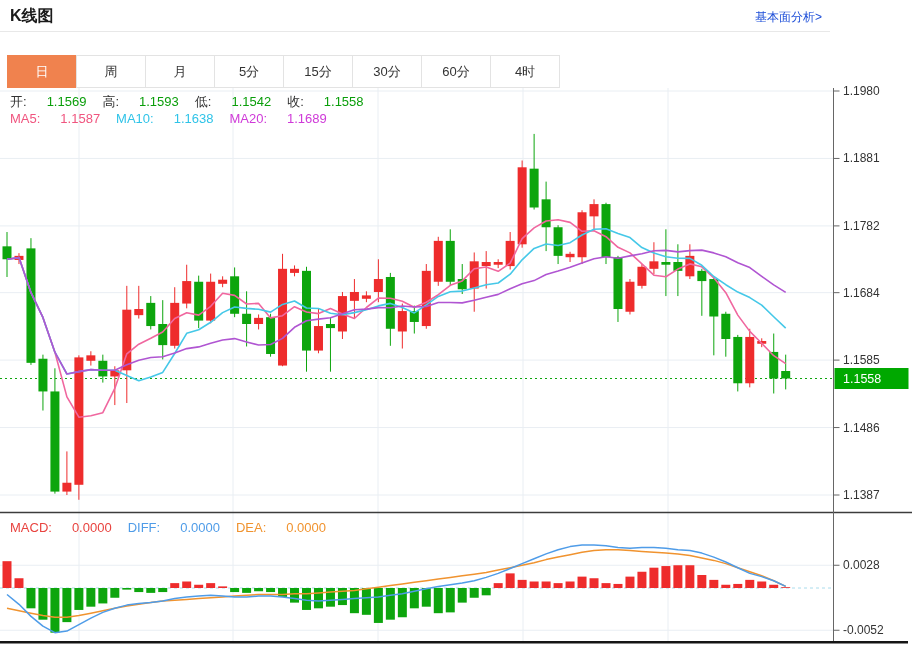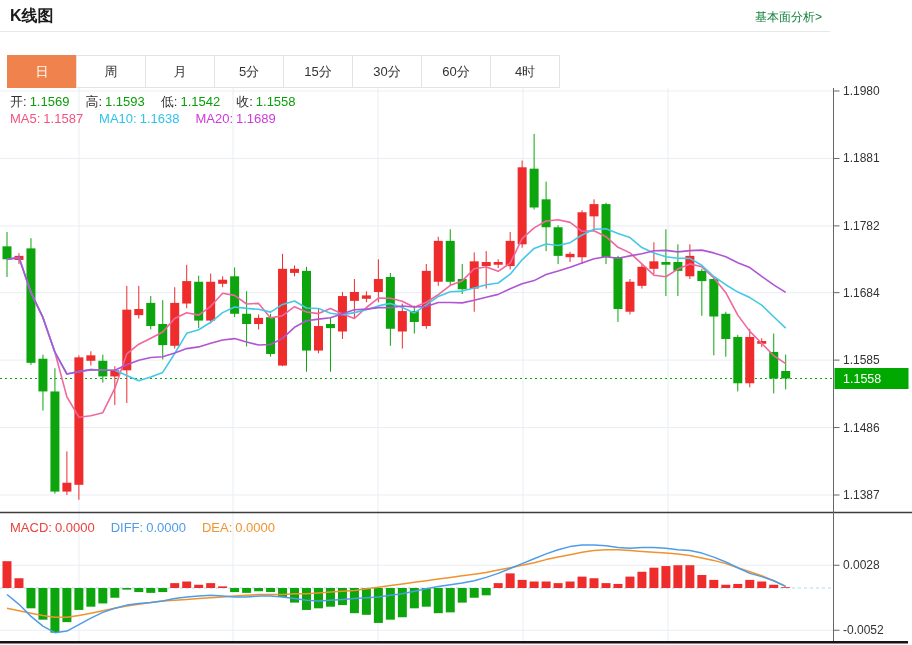--- a/index.html
+++ b/index.html
@@ -1,28 +1,28 @@
 <!DOCTYPE html>
 <html><head>
 <meta charset="utf-8">
 <style>
   html,body{margin:0;padding:0;background:#fff;}
   .app{position:relative;width:912px;height:645px;background:#fff;overflow:hidden;
        font-family:"Liberation Sans",sans-serif;}
   .header{position:absolute;left:0;top:0;width:830px;height:31px;border-bottom:1px solid #e8e8e8;}
   .title{position:absolute;left:10px;top:6px;font-size:16px;font-weight:bold;color:#1a1a1a;}
-  .link{position:absolute;right:8px;top:9px;font-size:12px;color:#15803d;cursor:pointer;}
+  .link{position:absolute;right:8px;top:9px;font-size:12px;color:#1d4ed8;cursor:pointer;}
   .tabs{position:absolute;left:8px;top:55px;display:flex;}
   .tab{width:68px;height:31px;line-height:31px;text-align:center;font-size:13px;color:#333;
        border:1px solid #e3e3e3;margin-left:-1px;background:#fff;cursor:pointer;}
   .tab.active{color:#fff;}
   svg.chart{position:absolute;left:0;top:0;}
   .legend{position:absolute;font-size:13px;white-space:nowrap;}
   .legend span.item{margin-right:16px;}
-  .legend span.val{margin-left:3px;}
+  .legend span.val{margin-left:20px;}
 </style>
 </head>
 <body>
 
 <div class="app">
   <svg class="chart" id="chart-svg" width="912" height="645" viewBox="0 0 912 645">
       <line x1="79" y1="88" x2="79" y2="641" stroke="#e9eef3" stroke-width="1"></line>
       <line x1="233" y1="88" x2="233" y2="641" stroke="#e9eef3" stroke-width="1"></line>
       <line x1="378" y1="88" x2="378" y2="641" stroke="#e9eef3" stroke-width="1"></line>
       <line x1="523" y1="88" x2="523" y2="641" stroke="#e9eef3" stroke-width="1"></line>

